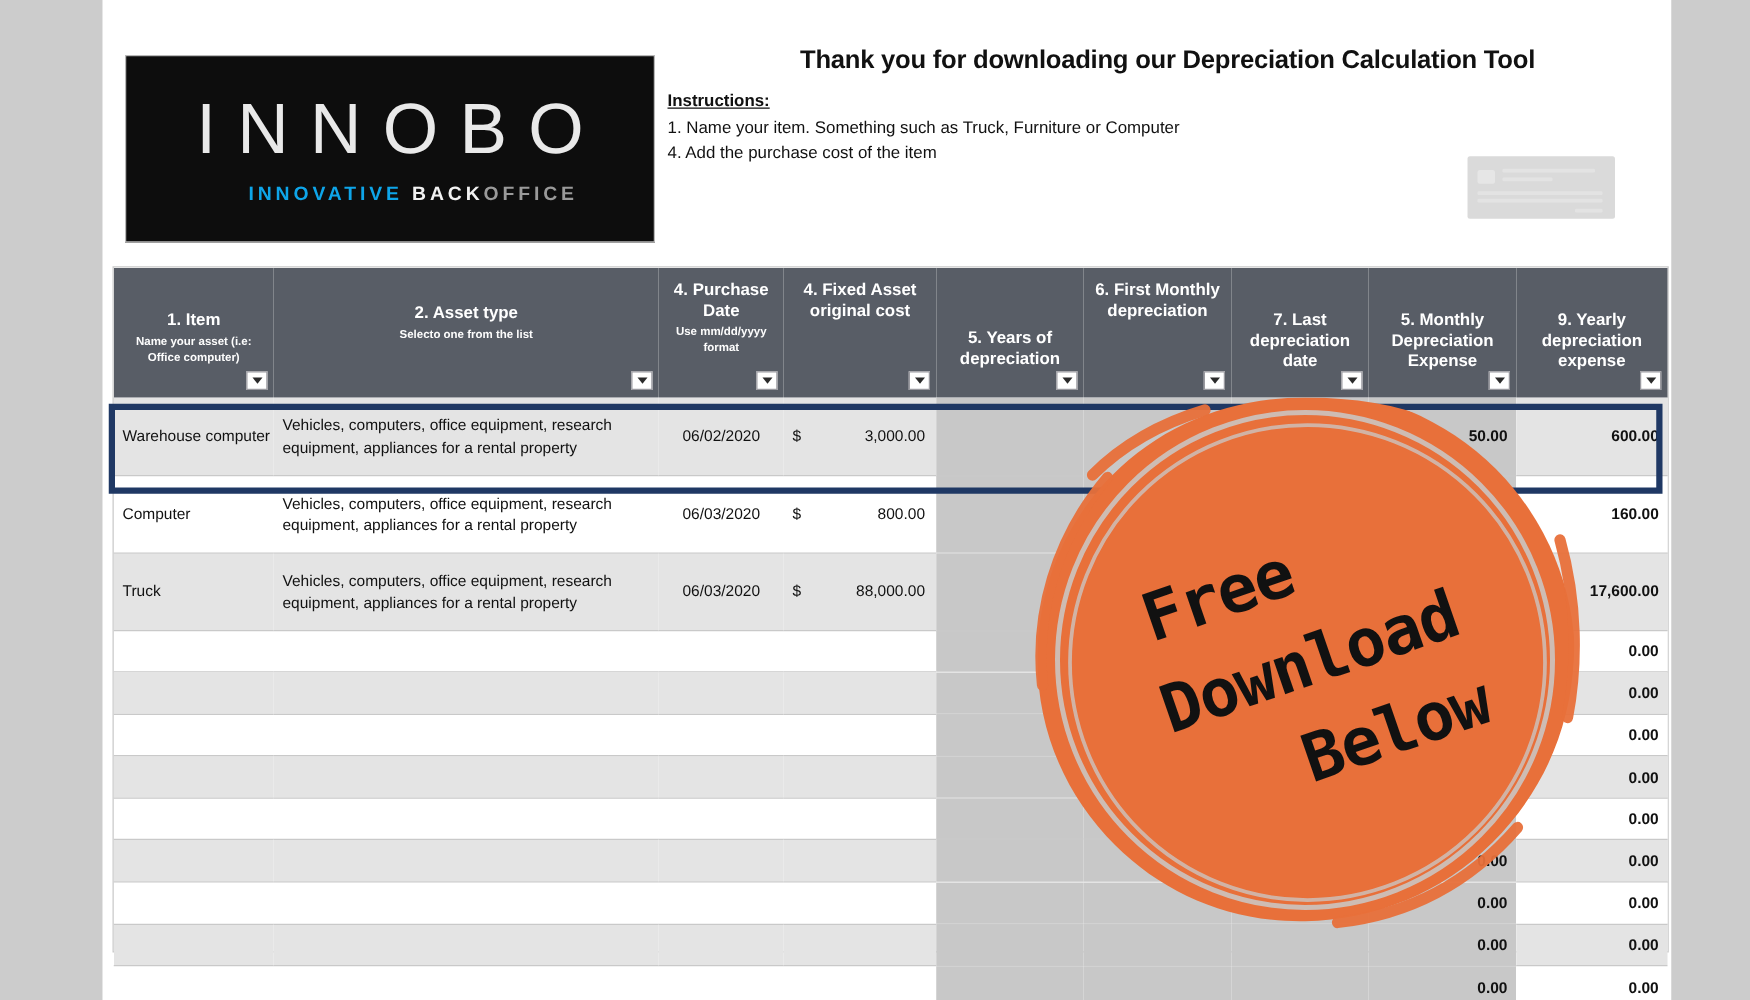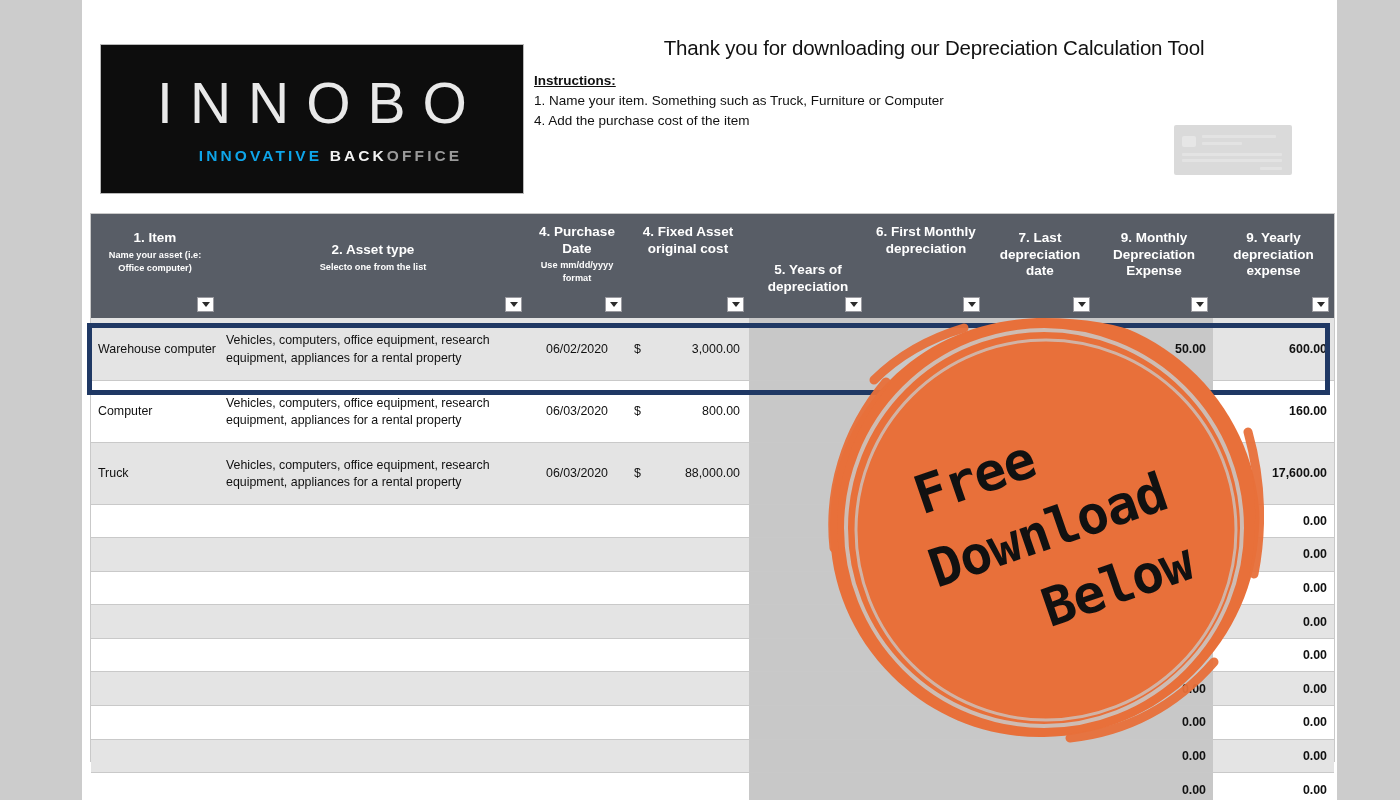--- a/index.html
+++ b/index.html
@@ -57,21 +57,21 @@
   .logo-sub .w3 { color: #9a9a9a; }
 
   .intro {
     position: absolute;
     left: 452px; top: 6px;
     width: 790px;
   }
   .intro-title {
     text-align: center;
     font-size: 20.5px;
-    font-weight: normal;
+    font-weight: bold;
     color: #111111;
     letter-spacing: -0.2px;
     padding-left: 10px;
   }
   .intro-label {
     margin-top: 13px;
     font-size: 13.5px;
     font-weight: bold;
     color: #111111;
     text-decoration: underline;
@@ -138,21 +138,21 @@
   }
   th .th-title { font-size: 13.5px; line-height: 16.5px; }
   th .th-sub {
     font-weight: bold;
     font-size: 9.2px;
     line-height: 13px;
     margin-top: 2px;
     color: #fdfdfd;
   }
   th.ht-pad { padding-top: 28px; }
-  th.ht-pad2 { padding-top: 16px; margin-left: 44px; }
+  th.ht-pad2 { padding-top: 34px; margin-left: 44px; }
   th.ht-pad3 { padding-top: 48px; }
   th.ht-pad4 { padding-top: 10px; }
 
   .filter-btn {
     position: absolute;
     right: 5px; bottom: 6px;
     width: 17px; height: 15px;
     background: #ffffff;
     border: 1px solid #9a9aa0;
     display: flex; align-items: center; justify-content: center;
@@ -324,21 +324,21 @@
                 <span class="caret"></span>
               </div>
           </th>
           <th class="ht-pad2">
             <div class="th-title">7. Last depreciation date</div>
             <div class="filter-btn">
                 <span class="caret"></span>
               </div>
           </th>
           <th class="ht-pad2">
-            <div class="th-title">9. Monthly Depreciation Expense</div>
+            <div class="th-title">5. Monthly Depreciation Expense</div>
             <div class="filter-btn">
                 <span class="caret"></span>
               </div>
           </th>
           <th class="ht-pad2">
             <div class="th-title">9. Yearly depreciation expense</div>
             <div class="filter-btn">
                 <span class="caret"></span>
               </div>
           </th>

